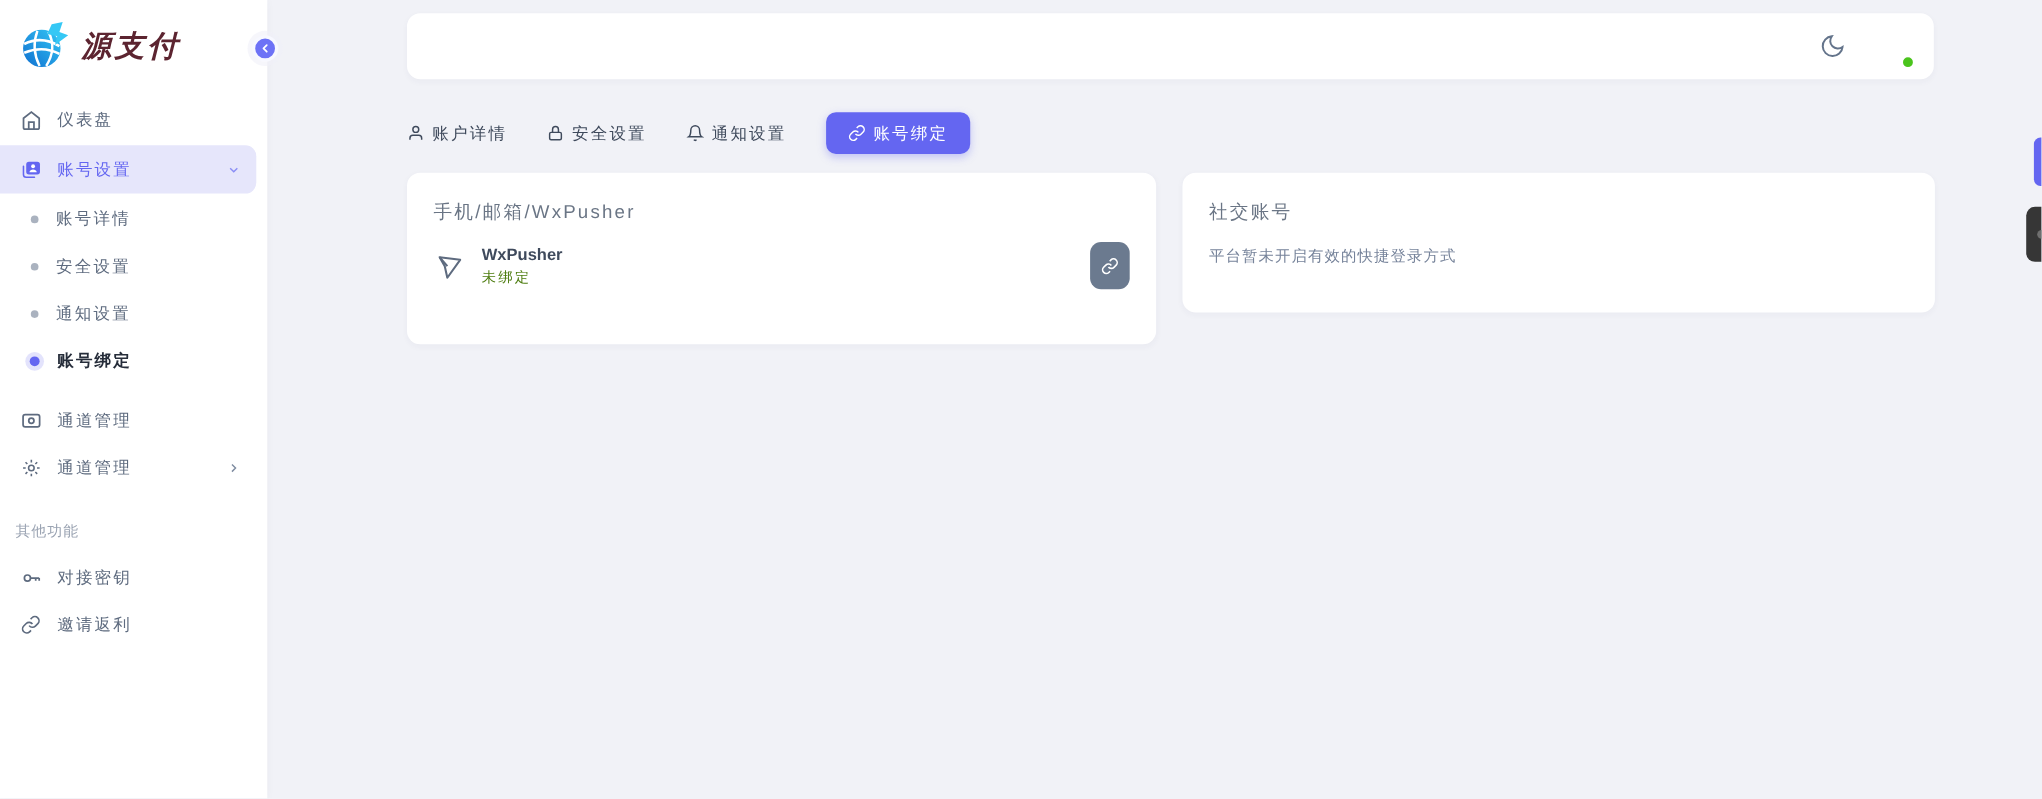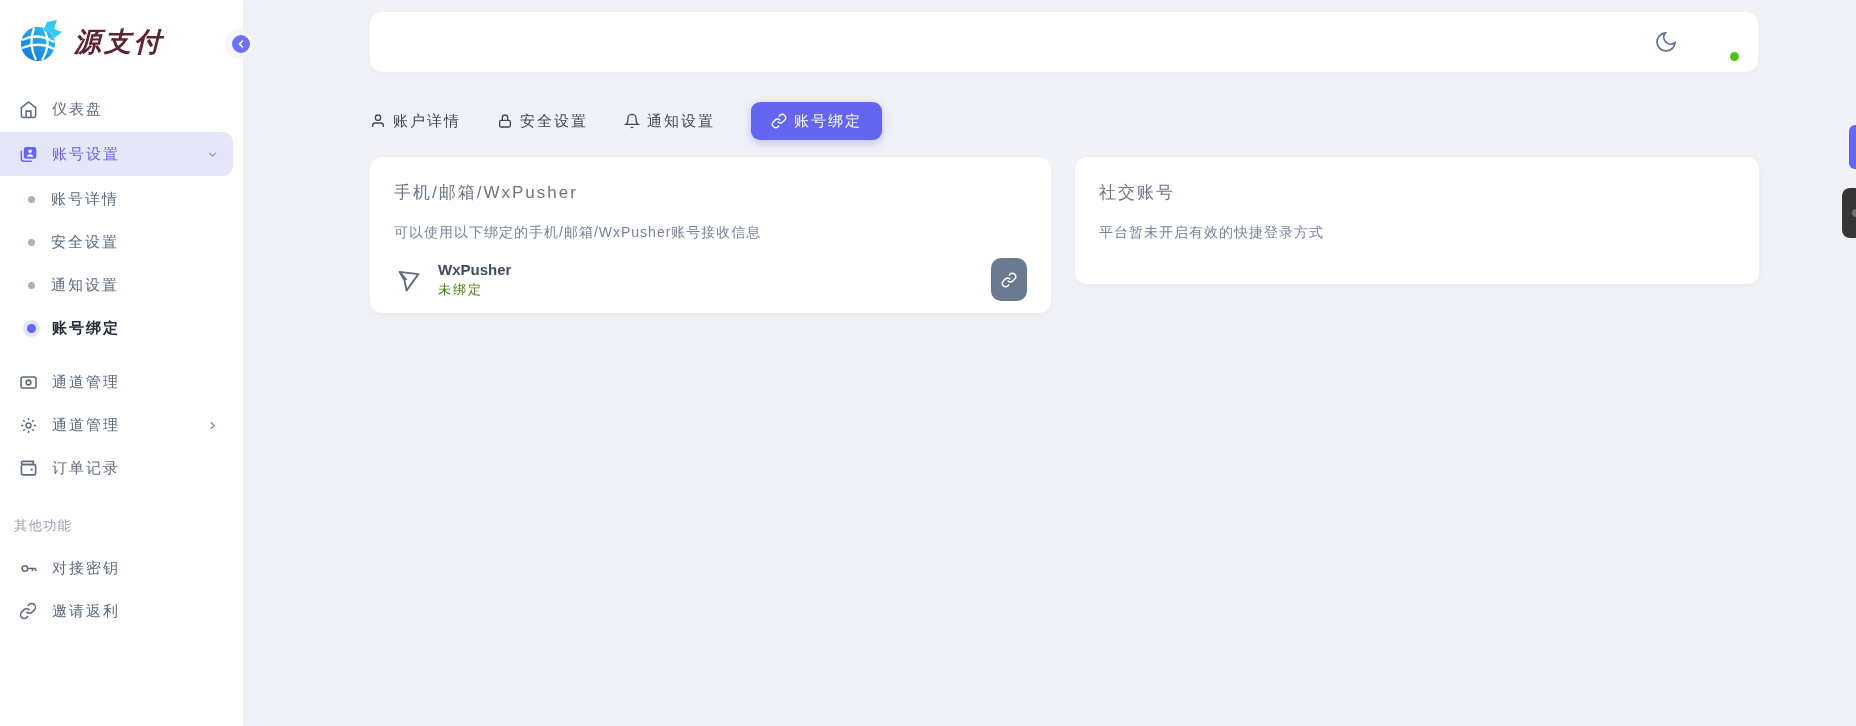--- a/index.html
+++ b/index.html
@@ -199,30 +199,20 @@
             <path d="M12 2.5v3M12 18.5v3M2.5 12h3M18.5 12h3M5.3 5.3l2.1 2.1M16.6 16.6l2.1 2.1M18.7 5.3l-2.1 2.1M7.4 16.6l-2.1 2.1"></path>
           </svg>
       </span>
       <span class="nav-label">通道管理</span>
       <span class="nav-chevron gray">
         <svg width="13" height="13" viewBox="0 0 24 24" fill="none" stroke="currentColor" stroke-width="2.4">
             <polyline points="9 6 15 12 9 18"></polyline>
           </svg>
       </span>
     </div>
-    <div class="nav-item">
-      <span class="nav-icon">
-        <svg width="19" height="19" viewBox="0 0 24 24" fill="none" stroke="currentColor" stroke-width="2">
-            <path d="M20 7H5a2 2 0 0 1 0-4h13v4"></path>
-            <rect x="3" y="7" width="18" height="13" rx="2"></rect>
-            <circle cx="16" cy="13.5" r="1.4" fill="currentColor" stroke="none"></circle>
-          </svg>
-      </span>
-      <span class="nav-label">订单记录</span>
-    </div>
 
     <div class="nav-section-label">其他功能</div>
 
     <div class="nav-item">
       <span class="nav-icon">
         <svg width="19" height="19" viewBox="0 0 24 24" fill="none" stroke="currentColor" stroke-width="2">
             <circle cx="7.5" cy="12" r="3.5"></circle>
             <path d="M11 12h10M17 12v3M21 12v3"></path>
           </svg>
       </span>
@@ -298,21 +288,20 @@
           <path d="M10 13a5 5 0 0 0 7.54.54l3-3a5 5 0 0 0-7.07-7.07l-1.72 1.71"></path>
           <path d="M14 11a5 5 0 0 0-7.54-.54l-3 3a5 5 0 0 0 7.07 7.07l1.71-1.71"></path>
         </svg>
     </span>
     <span>账号绑定</span>
   </div>
 </div>
 
 <div class="card card-bind">
   <div class="card-title">手机/邮箱/WxPusher</div>
-  <div class="card-desc">可以使用以下绑定的手机/邮箱/WxPusher账号接收信息</div>
   <div class="bind-row">
     <span class="bind-logo">
       <svg width="28" height="28" viewBox="0 0 24 24" fill="none" stroke="currentColor" stroke-width="1.6" stroke-linejoin="round">
           <path d="M4 5l16 2-10 14-2-9z"></path>
           <path d="M4 5l6 7"></path>
         </svg>
     </span>
     <span>
       <div class="bind-name">WxPusher</div>
       <div class="bind-status">未绑定</div>

